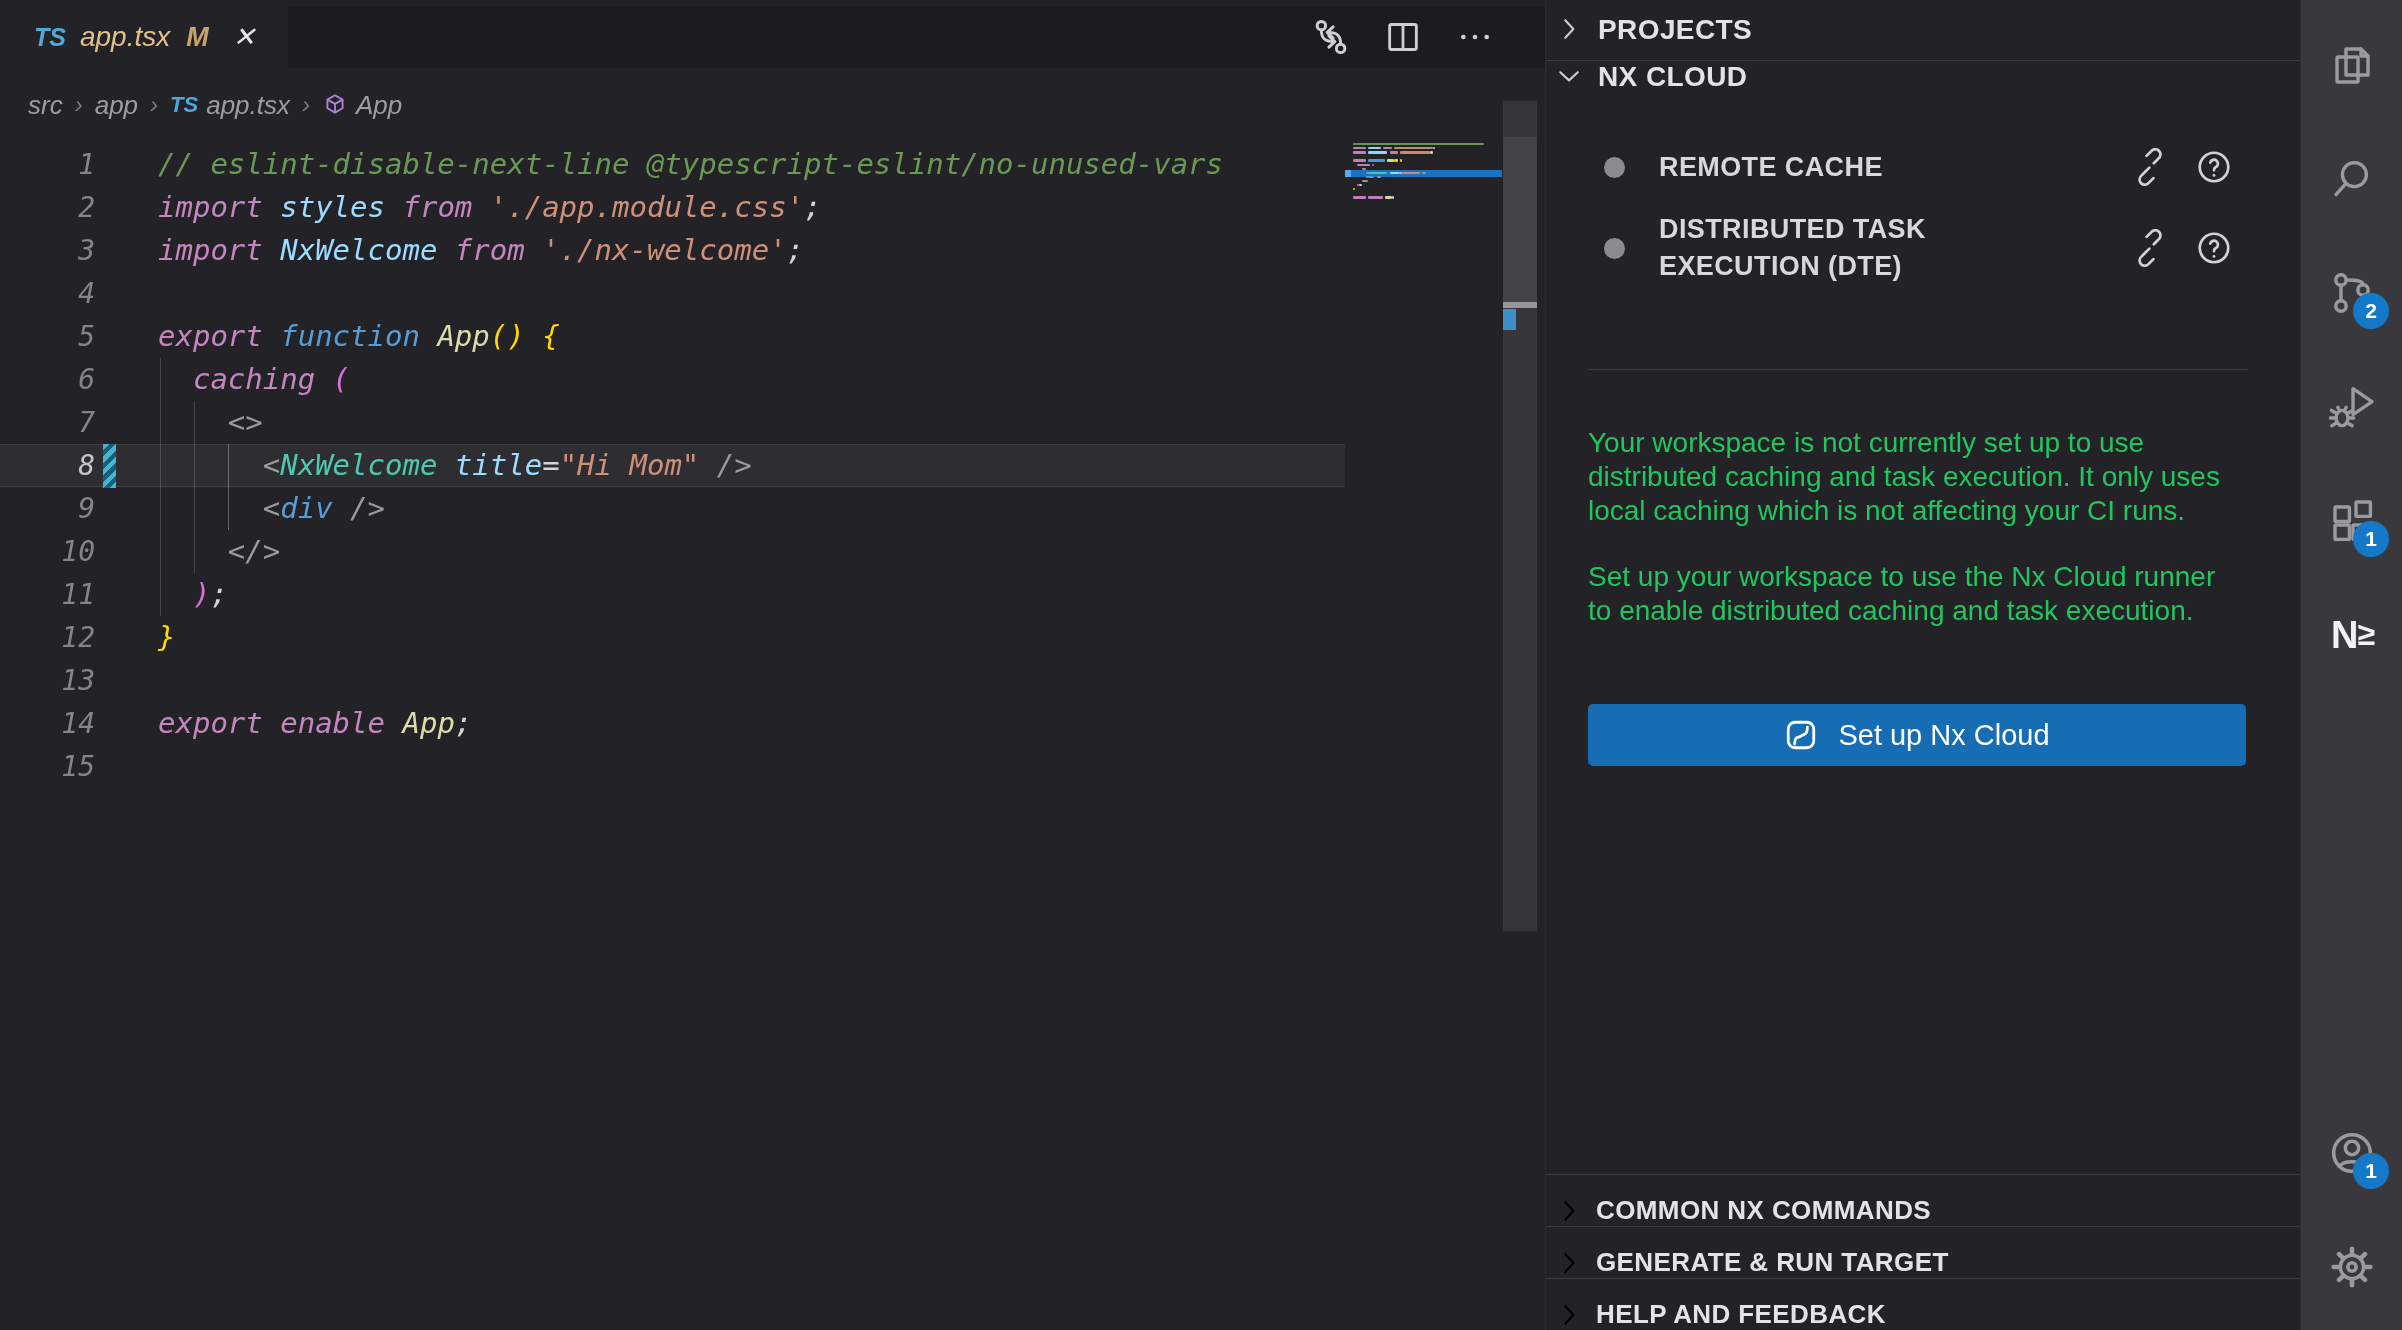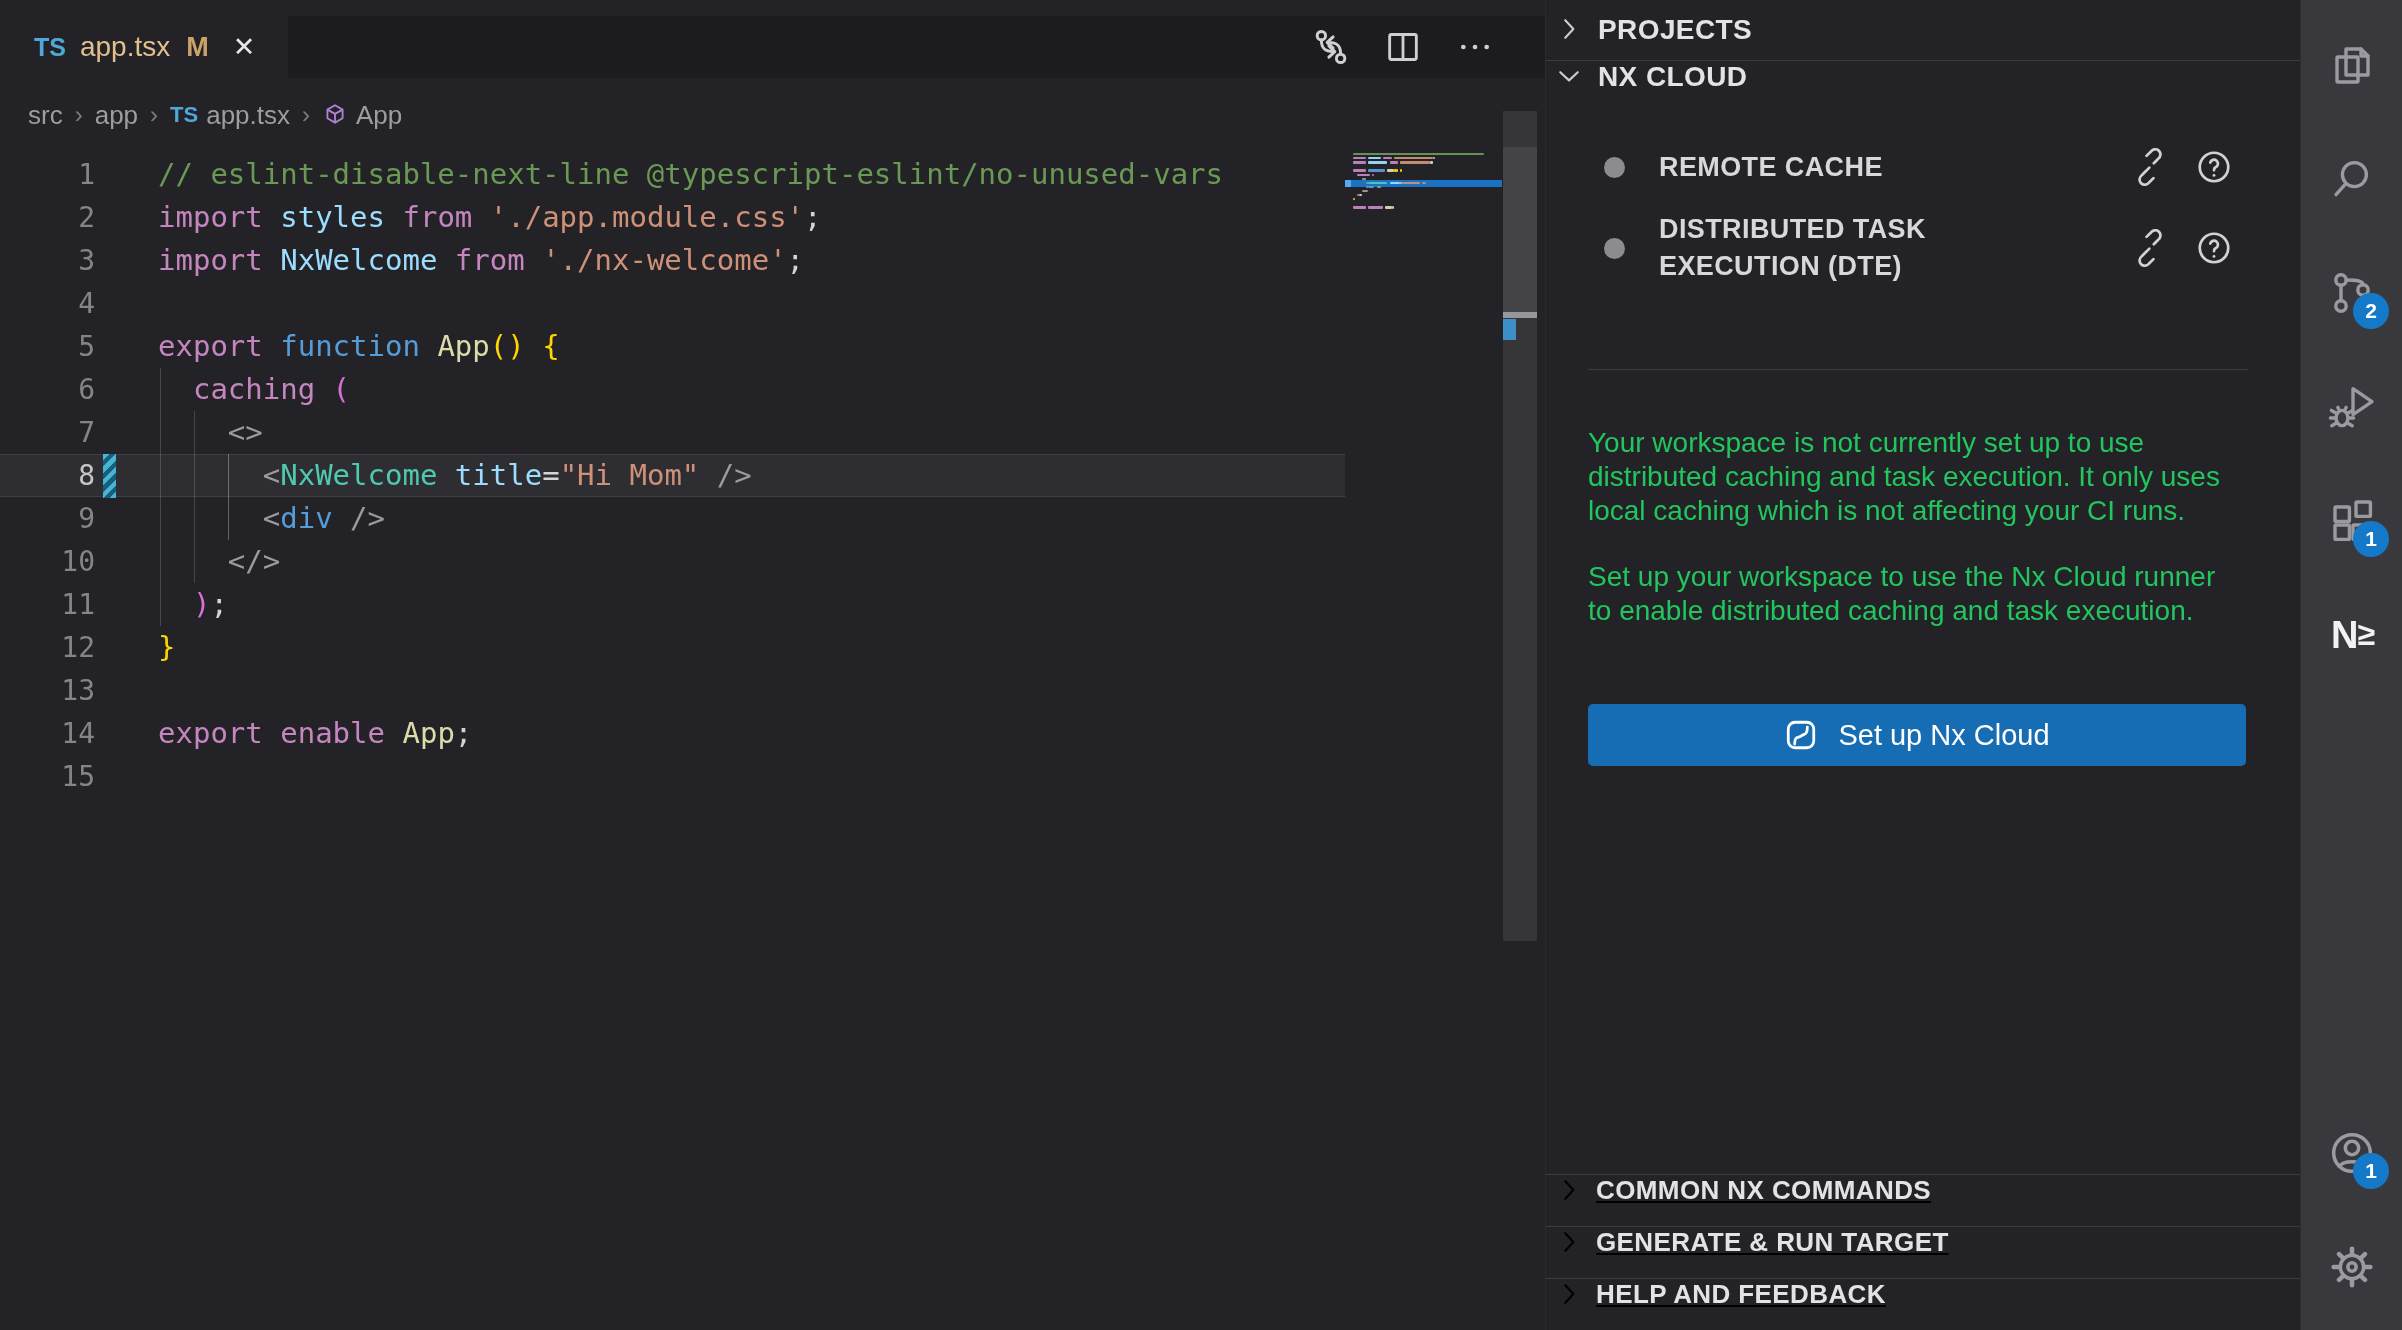--- a/index.html
+++ b/index.html
@@ -1,19 +1,19 @@
 <!DOCTYPE html>
 <html><head>
 <meta charset="utf-8">
 <style>
   html,body{margin:0;padding:0;background:#101013;}
   #stage{position:relative;width:2402px;height:1330px;background:#232327;overflow:hidden;
          font-family:"Liberation Sans",sans-serif;-webkit-font-smoothing:antialiased;}
   
-  #editor{position:absolute;left:0;top:16px;width:1545px;height:1076px;background:#232327;}
+  #editor{position:absolute;left:0;top:6px;width:1545px;height:1076px;background:#232327;font-style:italic;}
   #tabbar{position:absolute;left:0;top:0;width:1545px;height:62px;background:#1c1c1f;}
   #tab-active{position:absolute;left:0;top:0;width:288px;height:62px;background:#232327;
       display:flex;align-items:center;gap:14px;padding-left:34px;box-sizing:border-box;cursor:pointer;}
   .ts-badge{color:#4FA8D8;font-weight:700;font-size:25px;letter-spacing:0px;}
   .tab-file{color:#E2C08D;font-size:28px;}
   .tab-mod{color:#C9A36A;font-size:27px;font-weight:600;margin-left:2px;}
   .tab-close{color:#e6e6e6;font-size:27px;margin-left:10px;}
   #editor-actions{position:absolute;right:48px;top:0;height:62px;display:flex;align-items:center;gap:28px;}
   #editor-actions .act{width:44px;height:44px;display:flex;align-items:center;justify-content:center;color:#cfcfd2;}
   #breadcrumb{position:absolute;left:0;top:62px;width:1545px;height:74px;display:flex;align-items:center;
@@ -65,22 +65,22 @@
   .paras{padding:0 60px 0 42px;}
   .paras p{color:#22c55e;font-size:28px;line-height:34px;margin:0 0 32px 0;max-width:645px;}
   #setup-btn{display:flex;align-items:center;justify-content:center;gap:20px;
       margin:76px 55px 0 42px;height:62px;background:#176DB3;border:none;border-radius:5px;
       color:#ffffff;font-size:29px;font-family:inherit;cursor:pointer;width:658px;}
   #powered{display:flex;align-items:center;justify-content:flex-end;gap:18px;
       margin:88px 66px 0 0;height:38px;}
   #powered .pw-prefix{color:#9b9b9f;font-size:24px;}
   #powered .pw-brand{color:#cfcfd2;font-size:28px;}
   #bottom-secs{position:absolute;left:0;bottom:0;width:100%;}
-  .bottom-row{height:51px;border-top:1px solid #3a3a3f;display:flex;align-items:flex-start;gap:12px;
-      padding-left:8px;cursor:pointer;text-decoration:underline;}
+  .bottom-row{height:51px;border-top:1px solid #3a3a3f;display:flex;align-items:flex-end;gap:12px;
+      padding-left:8px;cursor:pointer;}
   .bottom-row .sec-label{font-size:26px;}
   
   #activitybar{position:absolute;left:2300px;top:0;width:102px;height:1330px;background:#39393D;
       border-left:1px solid #2d2d31;box-sizing:border-box;}
   .ab-item{position:relative;width:102px;height:114px;display:flex;align-items:center;justify-content:center;
       color:#9A9AA0;cursor:pointer;}
   .ab-item.active{color:#f2f2f2;}
   .ab-badge{position:absolute;right:14px;top:50%;margin-top:0px;width:36px;height:36px;border-radius:50%;
       background:#1579C9;color:#fff;font-size:21px;font-weight:700;display:flex;align-items:center;justify-content:center;}
   #ab-bottom{position:absolute;left:0;bottom:6px;width:102px;}

